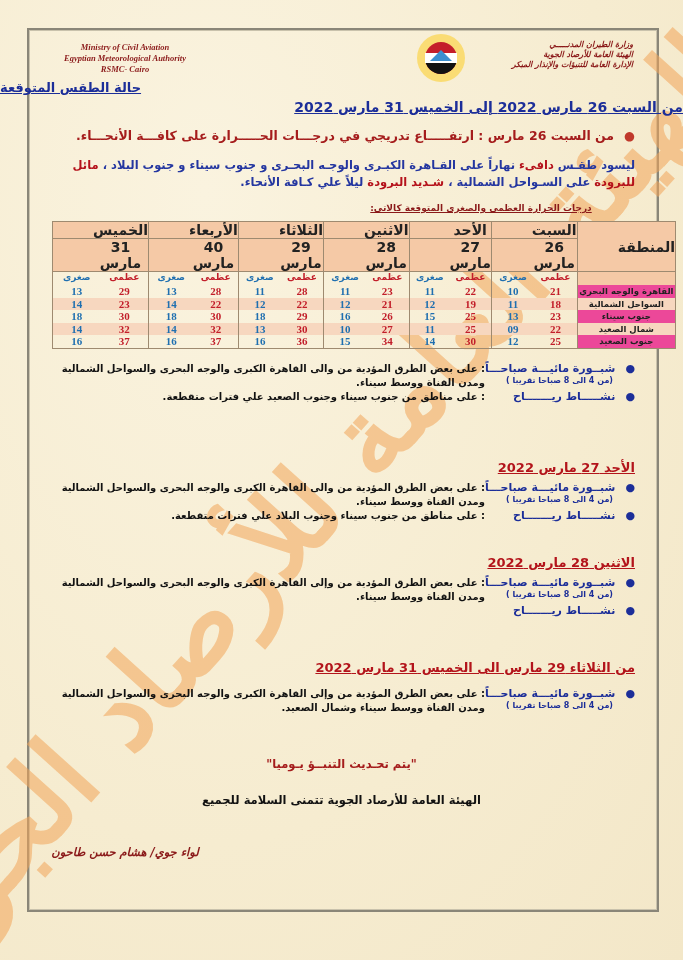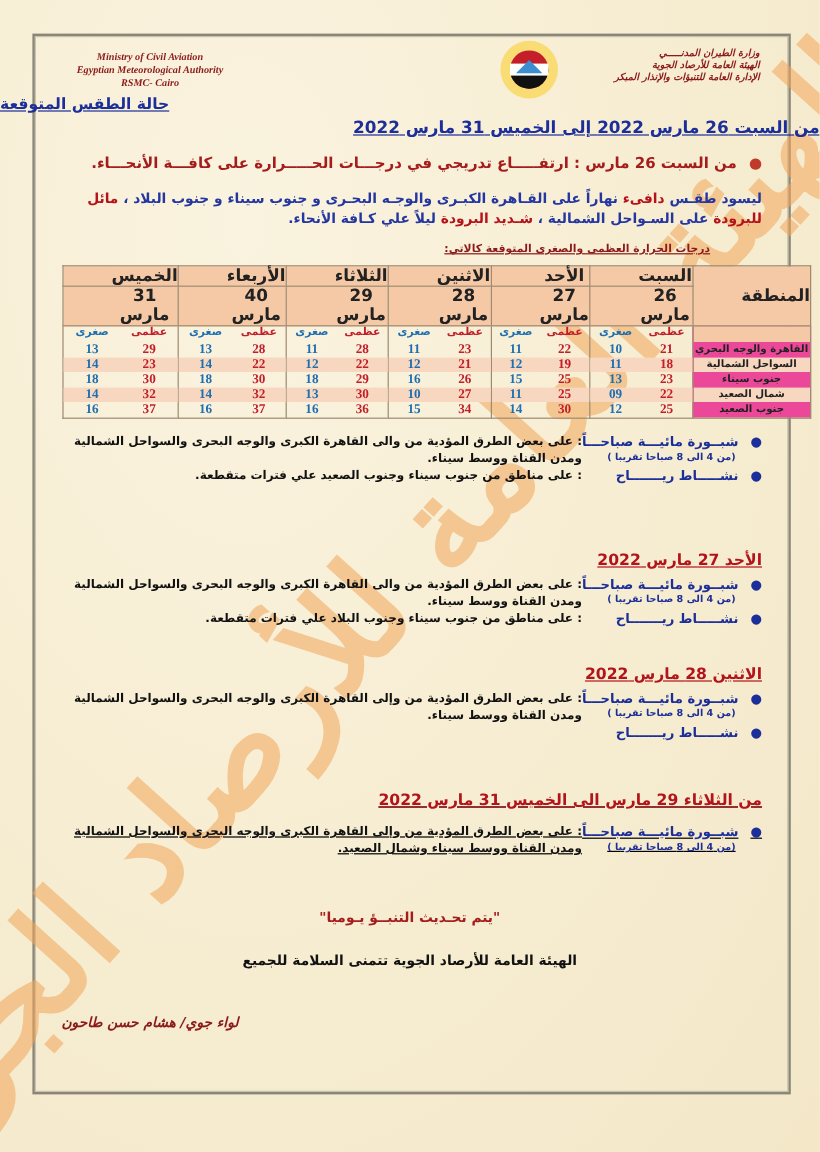--- a/index.html
+++ b/index.html
@@ -383,21 +383,21 @@
   <div class="day-title">الاثنين 28 مارس 2022</div>
   <div class="item">
     <div class="lbl"><span class="bdot">●</span><span>شبــورة مائيـــة صباحـــاً</span><span class="note">(من 4 الى 8 صباحا تقريبا )</span></div>
     <div class="desc">: على بعض الطرق المؤدية من وإلى القاهرة الكبرى والوجه البحرى والسواحل الشمالية ومدن القناة ووسط سيناء.</div>
   </div>
   <div class="item" style="margin-top:0">
     <div class="lbl"><span class="bdot">●</span><span>نشـــــاط ريـــــــاح</span></div>
   </div>
 </div>
 
-<div class="day-section" style="top:660px;text-decoration:underline;">
+<div class="day-section" style="top:660px;">
   <div class="day-title">من الثلاثاء 29 مارس الى الخميس 31 مارس 2022</div>
   <div class="item" style="margin-top:12px">
     <div class="lbl"><span class="bdot">●</span><span>شبــورة مائيـــة صباحـــاً</span><span class="note">(من 4 الى 8 صباحا تقريبا )</span></div>
     <div class="desc">: على بعض الطرق المؤدية من وإلى القاهرة الكبرى والوجه البحرى والسواحل الشمالية ومدن القناة ووسط سيناء وشمال الصعيد.</div>
   </div>
 </div>
 
 <div class="update">"يتم تحـديث التنبــؤ يـوميا"</div>
 <div class="closing">الهيئة العامة للأرصاد الجوية تتمنى السلامة للجميع</div>
 

